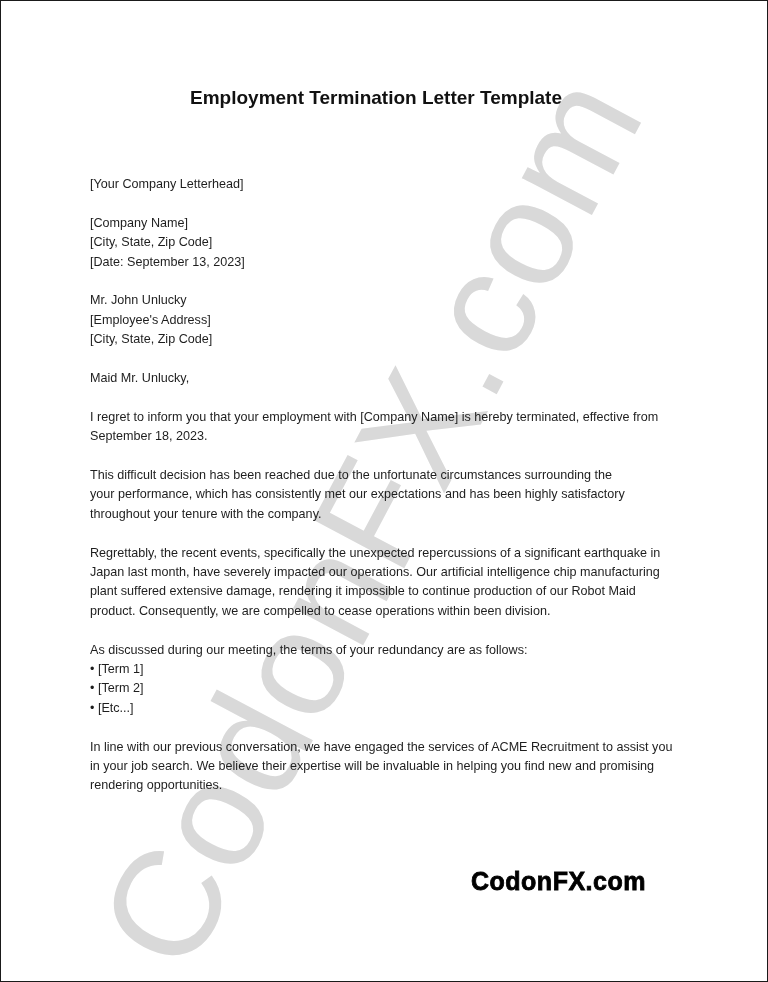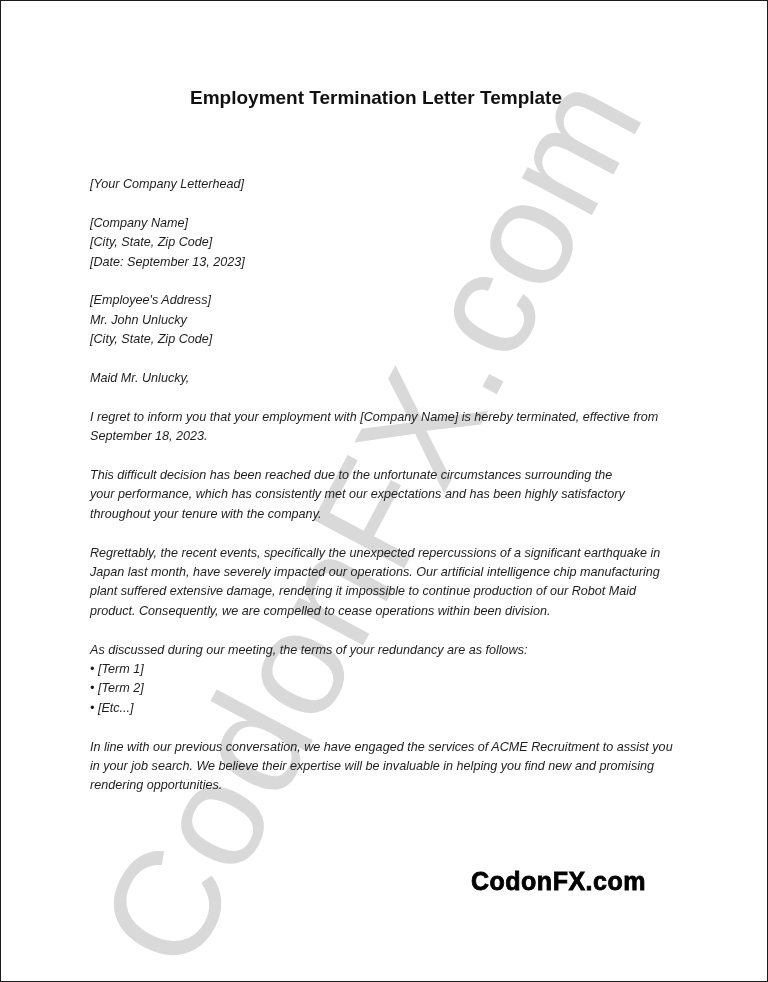--- a/index.html
+++ b/index.html
@@ -32,21 +32,20 @@
     color: #111111;
     z-index: 1;
   }
   .body {
     position: absolute; left: 89px; top: 174px; width: 600px;
     font-family: "Liberation Sans", sans-serif;
     font-size: 12.6px;
     line-height: 19.4px;
     color: #1e1e1e;
     z-index: 1;
-    font-style: italic;
   }
   .line { display: block; white-space: nowrap; }
   .gap { height: 19.4px; }
   .bullet::before { content: "\2022\00a0"; }
   .brand {
     position: absolute; left: 470px; top: 866px;
     font-family: "Liberation Sans", sans-serif;
     font-weight: 900;
     font-size: 25px;
     color: #000000;
@@ -69,22 +68,22 @@
     <div class="gap"></div>
 
     <div>
       <span class="line">[Company Name]</span>
       <span class="line">[City, State, Zip Code]</span>
       <span class="line">[Date: September 13, 2023]</span>
     </div>
     <div class="gap"></div>
 
     <div>
+      <span class="line">Mr. John Unlucky</span>
       <span class="line">[Employee's Address]</span>
-      <span class="line">Mr. John Unlucky</span>
       <span class="line">[City, State, Zip Code]</span>
     </div>
     <div class="gap"></div>
 
     <span class="line">Maid Mr. Unlucky,</span>
     <div class="gap"></div>
 
     <div>
       <span class="line">I regret to inform you that your employment with [Company Name] is hereby terminated, effective from</span>
       <span class="line">September 18, 2023.</span>

